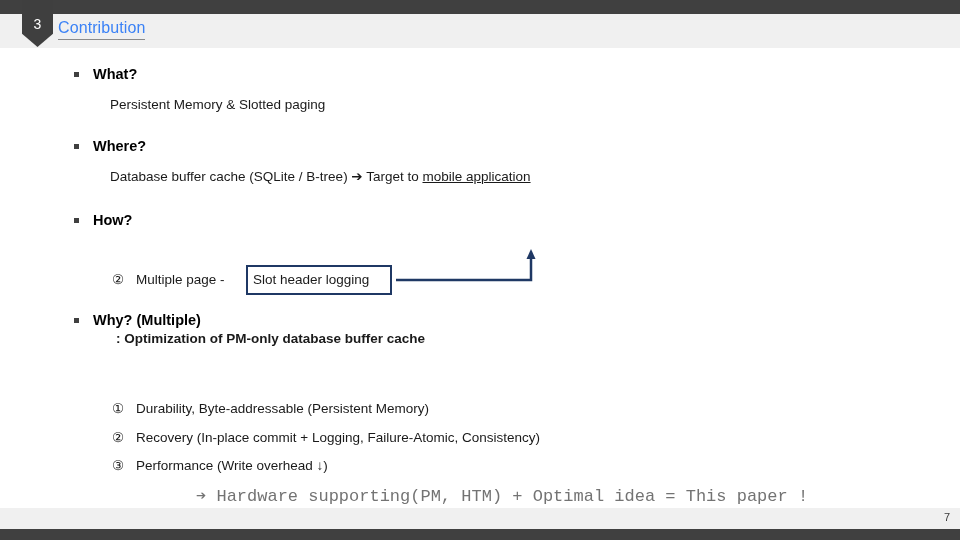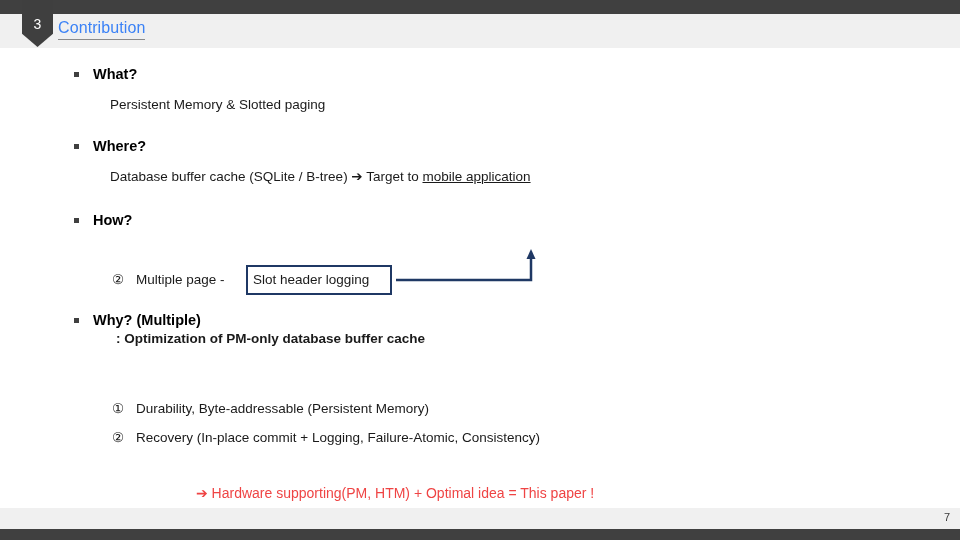--- a/index.html
+++ b/index.html
@@ -104,23 +104,24 @@
     left: 5px; top: 5px;
     font-size: 13.5px;
     color: #1a1a1a;
   }
   .connector { position: absolute; left: 0; top: 0; }
 
   
   .conclusion {
     position: absolute;
     left: 196px; top: 485px;
-    font-size: 14px;
-    color: #ef4444;
+    font-size: 17px;
+    color: #737373;
     white-space: nowrap;
+    font-family: Liberation Mono, monospace;
   }
 
   
   .footer-band {
     position: absolute;
     left: 0; top: 508px;
     width: 960px; height: 21px;
     background: #f0f0f0;
   }
   .page-num {
@@ -169,20 +170,23 @@
   <div class="row bullet-head" style="left:74px; top:264px;">
     <span class="sq-bullet"></span><span>Why? (Multiple)</span>
   </div>
   <div class="row sub-text bold" style="left:108px; top:283px;margin-left:8px;">:  Optimization of PM-only database buffer cache</div>
 
   <div class="row sub-text" style="left:112px; top:381px;">
     <span class="num">②</span><span>Recovery (In-place commit + Logging, Failure-Atomic, Consistency)</span>
   </div>
   <div class="row sub-text" style="left:112px; top:352px;">
     <span class="num">①</span><span>Durability, Byte-addressable (Persistent Memory)</span>
+  </div>
+  <div class="row sub-text" style="left:112px; top:409px;">
+    <span class="num">③</span><span>Performance (Write overhead ↓)</span>
   </div>
 </div>
 
 <svg class="connector" width="960" height="540" viewBox="0 0 960 540">
   <path d="M 396 280 L 531 280 L 531 256" fill="none" stroke="#1F3864" stroke-width="2.5"></path>
   <path d="M 531 249 L 526.5 259 L 535.5 259 Z" fill="#1F3864"></path>
 </svg>
 <div class="hl-box">
   <span>Slot header logging</span>
 </div>

